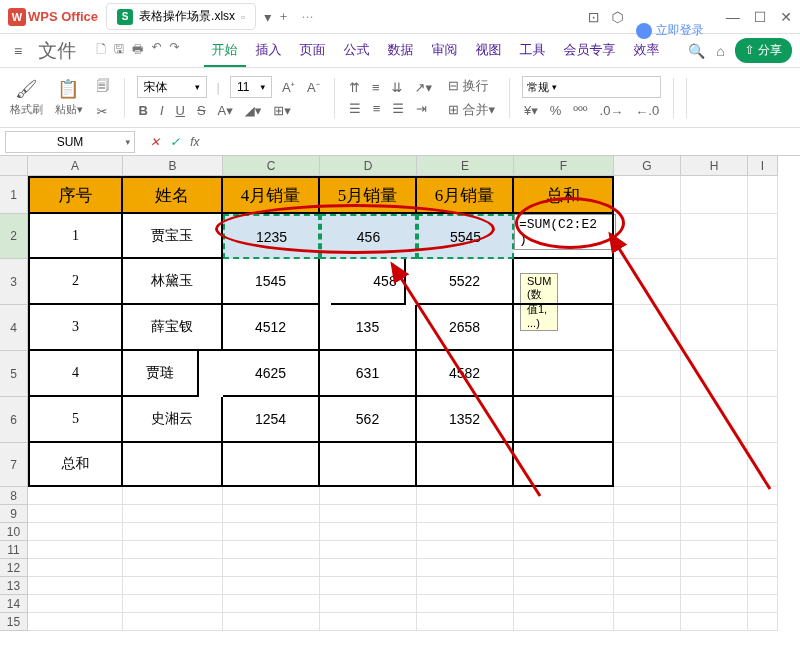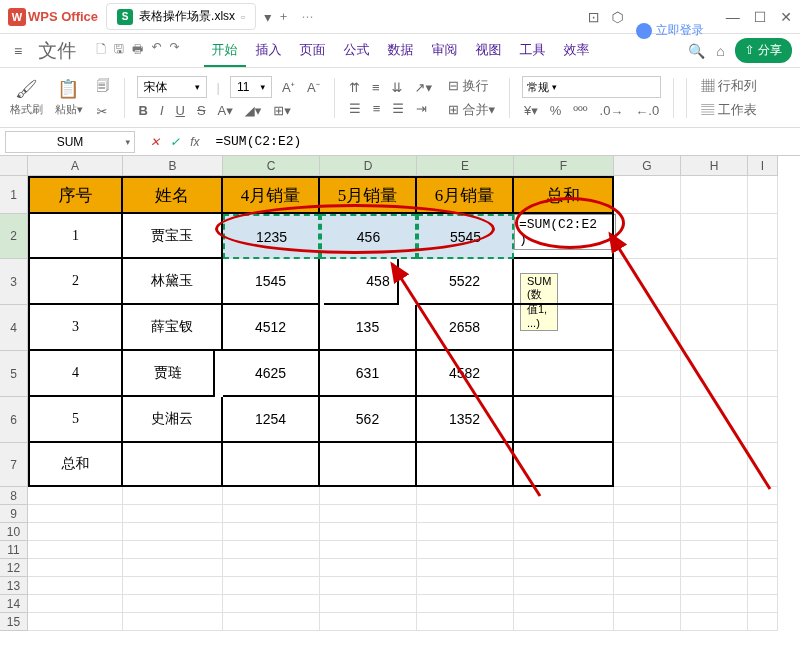--- a/index.html
+++ b/index.html
@@ -121,20 +121,21 @@
   </div>
   <div class="tabs" id="ribbonTabs">
       <span class="tab active">开始</span>
       <span class="tab">插入</span>
       <span class="tab">页面</span>
       <span class="tab">公式</span>
       <span class="tab">数据</span>
       <span class="tab">审阅</span>
       <span class="tab">视图</span>
       <span class="tab">工具</span>
+      <span class="tab">会员专享</span>
       <span class="tab">效率</span>
     </div>
   <div class="menu-right">
     <span class="title-ico">🔍</span>
     <span class="title-ico">⌂</span>
     <span class="share-btn">⇧ <span>分享</span></span>
   </div>
 </div>
 
 <div class="ribbon">
@@ -207,41 +208,32 @@
     <div class="rib-row">
       <span class="rb">¥▾</span>
       <span class="rb">%</span>
       <span class="rb">ººº</span>
       <span class="rb">.0→</span>
       <span class="rb">←.0</span>
     </div>
   </div>
   <span class="rib-sep"></span>
   <span class="rib-sep"></span>
-  <div class="rib-stack">
-    <div class="rib-row">
-        <span class="rb">▦ <span>行和列</span></span>
-      </div>
-    <div class="rib-row">
-        <span class="rb">▤ <span>工作表</span></span>
-      </div>
-  </div>
 </div>
 
 <div class="fbar">
   <div class="name-box">
       <span>SUM</span>
       <span class="dd">▾</span>
     </div>
   <div class="fbar-btns">
     <span class="fb" style="color:#c33">✕</span>
     <span class="fb" style="color:#0a8">✓</span>
     <span class="fb">fx</span>
   </div>
-  <div class="formula-input">=SUM(C2:E2)</div>
 </div>
 
 <div class="grid-wrap">
   <div class="corner"></div>
   <div class="col-headers" id="colH">
       <div class="ch" style="width: 95px;">A</div>
       <div class="ch" style="width: 100px;">B</div>
       <div class="ch active" style="width: 97px;">C</div>
       <div class="ch active" style="width: 97px;">D</div>
       <div class="ch active" style="width: 97px;">E</div>
@@ -279,31 +271,31 @@
       <div class="cell thick-r thick-b marching" style="left: 195px; top: 38px; width: 97px; height: 45px;">1235</div>
       <div class="cell thick-r thick-b marching" style="left: 292px; top: 38px; width: 97px; height: 45px;">456</div>
       <div class="cell thick-r thick-b marching" style="left: 389px; top: 38px; width: 97px; height: 45px;">5545</div>
       <div class="cell editing" style="left: 486px; top: 38px; width: 102px; height: 36px; align-items: flex-start; justify-content: flex-start;">=SUM(C2:E2
 )</div>
       <div class="tooltip" style="left: 492px; top: 97px;">SUM (数值1, ...)</div>
       <div class="cell thick-r thick-b" style="left: 486px; top: 38px; width: 100px; height: 45px;"></div>
       <div class="cell kai thick-l thick-r thick-b" style="left: 0px; top: 83px; width: 95px; height: 46px;">2</div>
       <div class="cell thick-r thick-b" style="left: 95px; top: 83px; width: 100px; height: 46px;">林黛玉</div>
       <div class="cell thick-r thick-b " style="left: 195px; top: 83px; width: 97px; height: 46px;">1545</div>
-      <div class="cell thick-r thick-b " style="left: 296px; top: 83px; width: 75px; height: 46px; padding-left: 35px;">458</div>
+      <div class="cell thick-r thick-b " style="left: 303px; top: 83px; width: 75px; height: 46px; padding-left: 35px;">458</div>
       <div class="cell thick-r thick-b " style="left: 389px; top: 83px; width: 97px; height: 46px;">5522</div>
       <div class="cell thick-r thick-b" style="left: 486px; top: 83px; width: 100px; height: 46px;"></div>
       <div class="cell kai thick-l thick-r thick-b" style="left: 0px; top: 129px; width: 95px; height: 46px;">3</div>
       <div class="cell thick-r thick-b" style="left: 95px; top: 129px; width: 100px; height: 46px;">薛宝钗</div>
       <div class="cell thick-r thick-b " style="left: 195px; top: 129px; width: 97px; height: 46px;">4512</div>
       <div class="cell thick-r thick-b " style="left: 292px; top: 129px; width: 97px; height: 46px;">135</div>
       <div class="cell thick-r thick-b " style="left: 389px; top: 129px; width: 97px; height: 46px;">2658</div>
       <div class="cell thick-r thick-b" style="left: 486px; top: 129px; width: 100px; height: 46px;"></div>
       <div class="cell kai thick-l thick-r thick-b" style="left: 0px; top: 175px; width: 95px; height: 46px;">4</div>
-      <div class="cell thick-r thick-b" style="left: 95px; top: 175px; width: 92px; height: 46px;">贾琏</div>
+      <div class="cell thick-r thick-b" style="left: 95px; top: 175px; width: 76px; height: 46px;">贾琏</div>
       <div class="cell thick-r thick-b " style="left: 195px; top: 175px; width: 97px; height: 46px;">4625</div>
       <div class="cell thick-r thick-b " style="left: 292px; top: 175px; width: 97px; height: 46px;">631</div>
       <div class="cell thick-r thick-b " style="left: 389px; top: 175px; width: 97px; height: 46px;">4582</div>
       <div class="cell thick-r thick-b" style="left: 486px; top: 175px; width: 100px; height: 46px;"></div>
       <div class="cell kai thick-l thick-r thick-b" style="left: 0px; top: 221px; width: 95px; height: 46px;">5</div>
       <div class="cell thick-r thick-b" style="left: 95px; top: 221px; width: 100px; height: 46px;">史湘云</div>
       <div class="cell thick-r thick-b " style="left: 195px; top: 221px; width: 97px; height: 46px;">1254</div>
       <div class="cell thick-r thick-b " style="left: 292px; top: 221px; width: 97px; height: 46px;">562</div>
       <div class="cell thick-r thick-b " style="left: 389px; top: 221px; width: 97px; height: 46px;">1352</div>
       <div class="cell thick-r thick-b" style="left: 486px; top: 221px; width: 100px; height: 46px;"></div>

